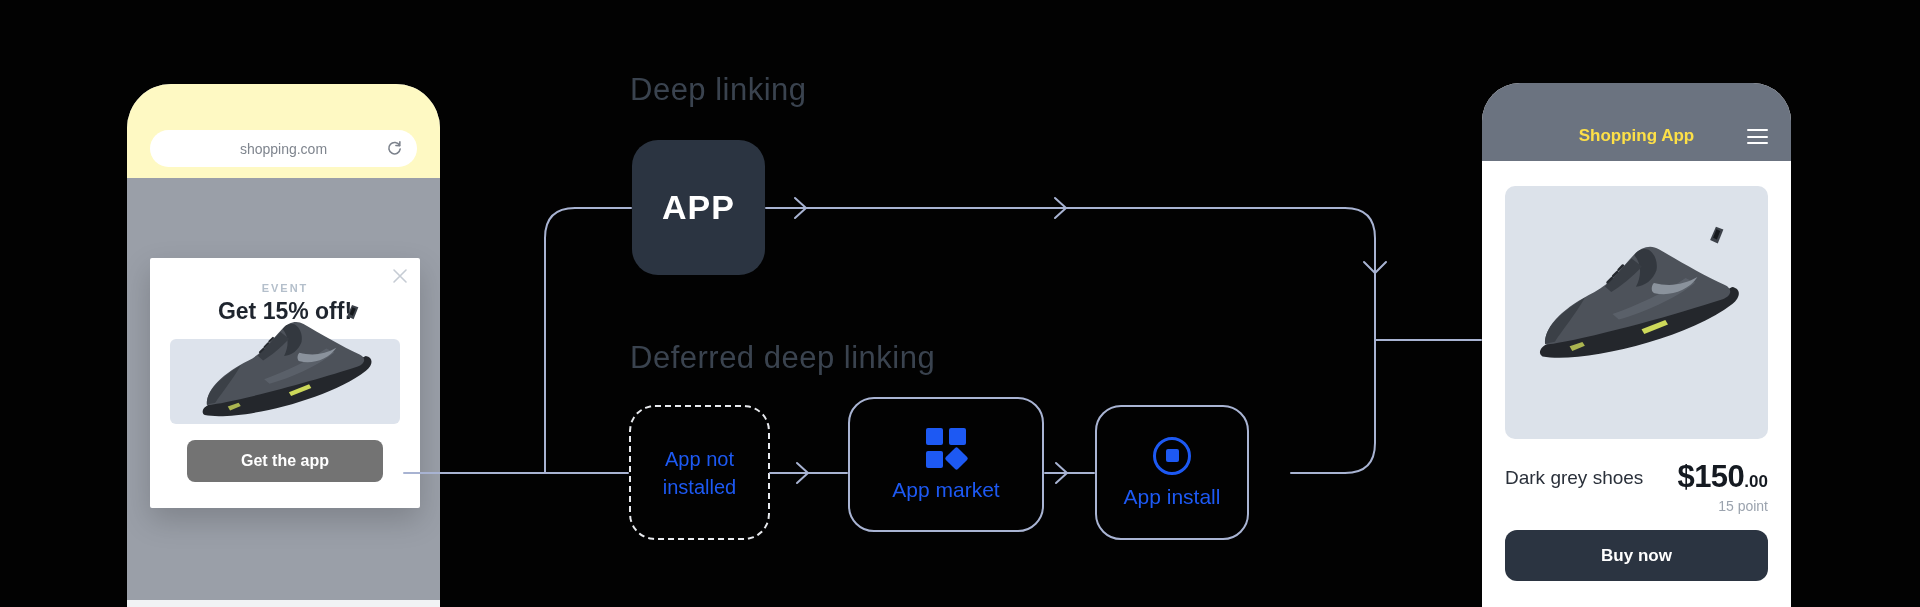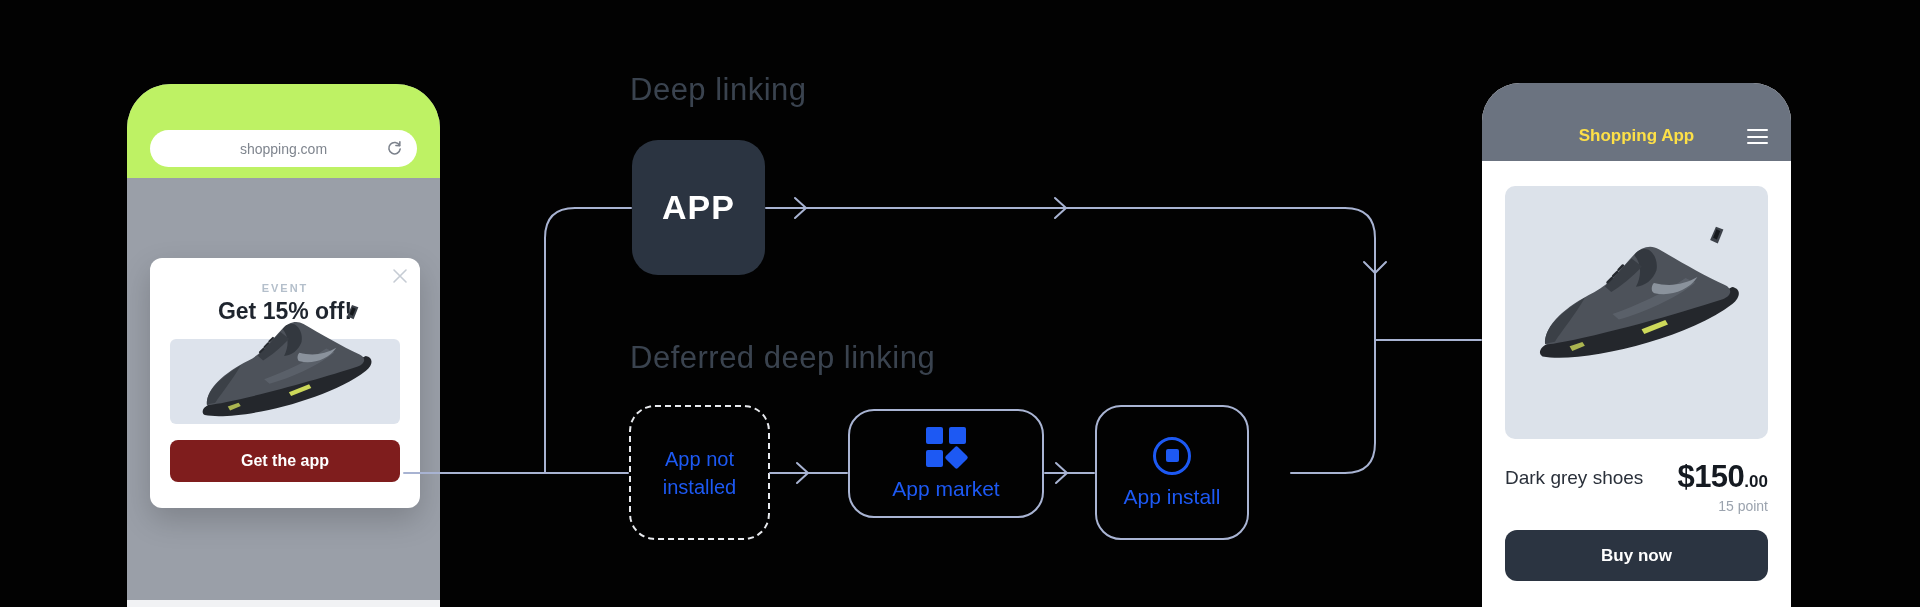--- a/index.html
+++ b/index.html
@@ -6,51 +6,51 @@
   *{box-sizing:border-box;font-family:"Liberation Sans","DejaVu Sans",sans-serif;}
   .stage{position:relative;width:1920px;height:607px;background:#020202;overflow:hidden;}
 
   
   .overlay{position:absolute;inset:0;z-index:6;pointer-events:none;}
   .overlay path{fill:none;stroke:#a8b3d2;stroke-width:2;stroke-linecap:round;stroke-linejoin:round;}
 
   
   .phone-left{position:absolute;left:127px;top:84px;width:313px;height:523px;
     border-radius:44px 44px 0 0;background:#9a9fa8;overflow:hidden;z-index:2;}
-  .pl-header{position:absolute;left:0;top:0;right:0;height:94px;background:#bef264;}
+  .pl-header{position:absolute;left:0;top:0;right:0;height:94px;background:#fef9c3;}
   .url-bar{position:absolute;left:23px;top:46px;width:267px;height:37px;background:#fff;
     border-radius:19px;display:flex;align-items:center;justify-content:center;}
   .url-text{font-size:14px;color:#7f858e;}
   .reload{position:absolute;right:13px;top:9px;width:19px;height:19px;}
   .pl-bottom{position:absolute;left:0;bottom:0;right:0;height:7px;background:#f1f2f4;}
 
   .popup{position:absolute;left:23px;top:174px;width:270px;height:250px;background:#fff;
-    border-radius:12px;box-shadow:0 12px 30px rgba(0,0,0,.18);}
+    border-radius:2px;box-shadow:0 12px 30px rgba(0,0,0,.18);}
   .popup-close{position:absolute;top:10px;right:12px;width:16px;height:16px;cursor:pointer;}
   .popup-badge{margin-top:24px;text-align:center;font-size:11px;font-weight:700;
     letter-spacing:2px;color:#b4bfcb;}
   .popup-title{margin-top:4px;text-align:center;font-size:23px;font-weight:700;color:#1f252e;}
   .popup-img{position:relative;margin:14px auto 0;width:230px;height:85px;background:#dde3ec;border-radius:6px;}
   .popup-img svg{position:absolute;left:8px;top:-34px;width:214px;height:138px;}
-  .popup-btn{margin:16px auto 0;width:230px;height:42px;border-radius:8px;background:#7f1d1d;
+  .popup-btn{margin:16px auto 0;width:196px;height:42px;border-radius:8px;background:#737373;
     display:flex;align-items:center;justify-content:center;color:#fff;font-size:16px;font-weight:700;cursor:pointer;}
 
   
   .flow-title{position:absolute;font-size:31px;font-weight:500;color:#3a434f;letter-spacing:.5px;z-index:3;}
   .t-deep{left:630px;top:72px;}
   .t-deferred{left:630px;top:340px;}
 
   .node{position:absolute;border-radius:26px;display:flex;flex-direction:column;
     align-items:center;justify-content:center;z-index:3;}
   .node-app{left:632px;top:140px;width:133px;height:135px;background:#2b3441;
     color:#fff;font-size:34px;font-weight:800;letter-spacing:1px;}
   .node-dashed{left:629px;top:405px;width:141px;height:135px;border:2px dashed #e8eaee;
     color:#1d59f3;font-size:20px;font-weight:500;text-align:center;line-height:1.4;padding:0 16px;}
   .node-line{border:2px solid #a9b4d3;color:#1d59f3;font-size:21px;font-weight:500;}
-  .node-market{left:848px;top:409px;width:196px;height:109px;text-align:center;}
+  .node-market{left:848px;top:397px;width:196px;height:135px;text-align:center;}
   .node-install{left:1095px;top:405px;width:154px;height:135px;}
   .node-label{margin-top:10px;}
 
   .market-icon{position:relative;width:40px;height:40px;}
   .market-icon i{position:absolute;width:17px;height:17px;background:#1d59f3;border-radius:2px;}
   .mi-tl{left:0;top:0;} .mi-tr{right:0;top:0;} .mi-bl{left:0;bottom:0;}
   .mi-br{right:1px;bottom:1px;width:14px;height:14px;transform:rotate(45deg);border-radius:2px;}
   .install-icon{width:38px;height:38px;border:3px solid #1d59f3;border-radius:50%;
     display:flex;align-items:center;justify-content:center;}
   .install-icon i{width:13px;height:13px;background:#1d59f3;border-radius:2px;}

